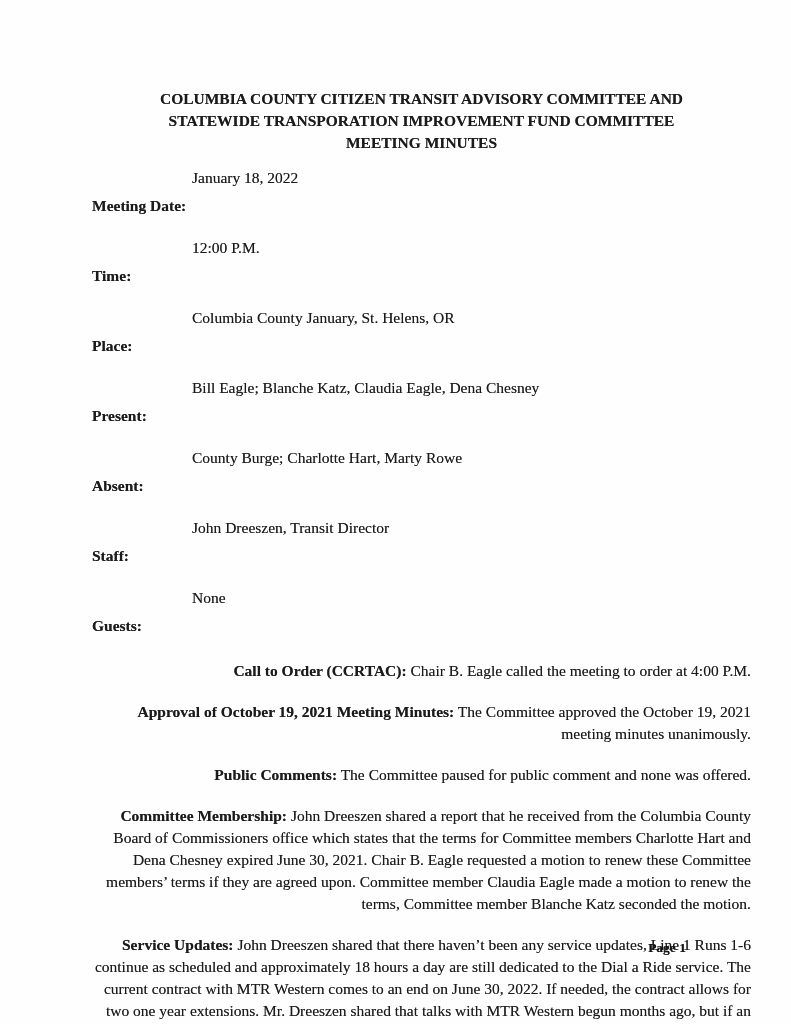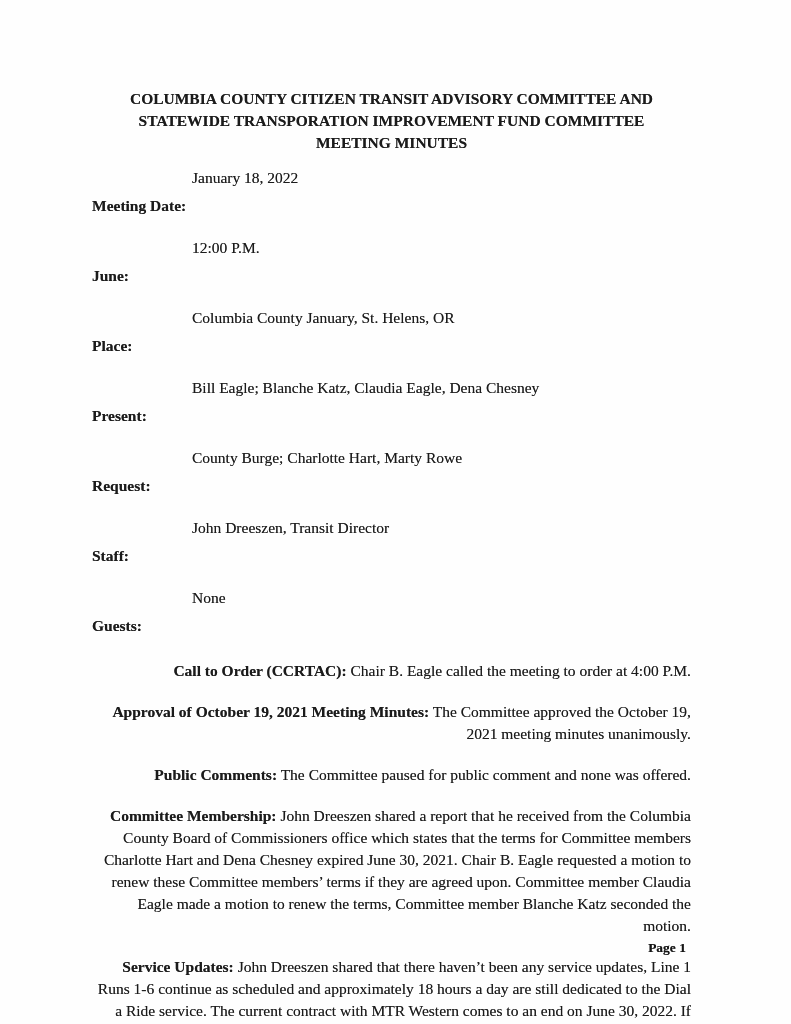--- a/index.html
+++ b/index.html
@@ -9,21 +9,21 @@
     background: #ffffff;
     font-family: "Liberation Serif", serif;
     color: #1b1b1b;
     overflow: hidden;
   }
   .page {
     position: relative;
     width: 791px;
     height: 1024px;
     background: #fefefe;
-    padding: 88px 100px 0 92px;
+    padding: 88px 40px 0 92px;
     text-shadow: 0 0 0.45px rgba(0,0,0,0.55);
   }
   .doc-title {
     text-align: center;
     font-weight: bold;
     font-size: 15.5px;
     line-height: 22px;
     margin-bottom: 16px;
   }
   .info-rows { }
@@ -67,33 +67,33 @@
     <div>STATEWIDE TRANSPORATION IMPROVEMENT FUND COMMITTEE</div>
     <div>MEETING MINUTES</div>
   </div>
 
   <div class="info-rows">
     <div class="info-row">
       <span class="info-label">Meeting Date:</span>
       <span class="info-value">January 18, 2022</span>
     </div>
     <div class="info-row">
-      <span class="info-label">June:</span>
+      <span class="info-label">Time:</span>
       <span class="info-value">12:00 P.M.</span>
     </div>
     <div class="info-row">
       <span class="info-label">Place:</span>
       <span class="info-value">Columbia County January, St. Helens, OR</span>
     </div>
     <div class="info-row">
       <span class="info-label">Present:</span>
       <span class="info-value">Bill Eagle; Blanche Katz, Claudia Eagle, Dena Chesney</span>
     </div>
     <div class="info-row">
-      <span class="info-label">Request:</span>
+      <span class="info-label">Absent:</span>
       <span class="info-value">County Burge; Charlotte Hart, Marty Rowe</span>
     </div>
     <div class="info-row">
       <span class="info-label">Staff:</span>
       <span class="info-value">John Dreeszen, Transit Director</span>
     </div>
     <div class="info-row">
       <span class="info-label">Guests:</span>
       <span class="info-value">None</span>
     </div>

